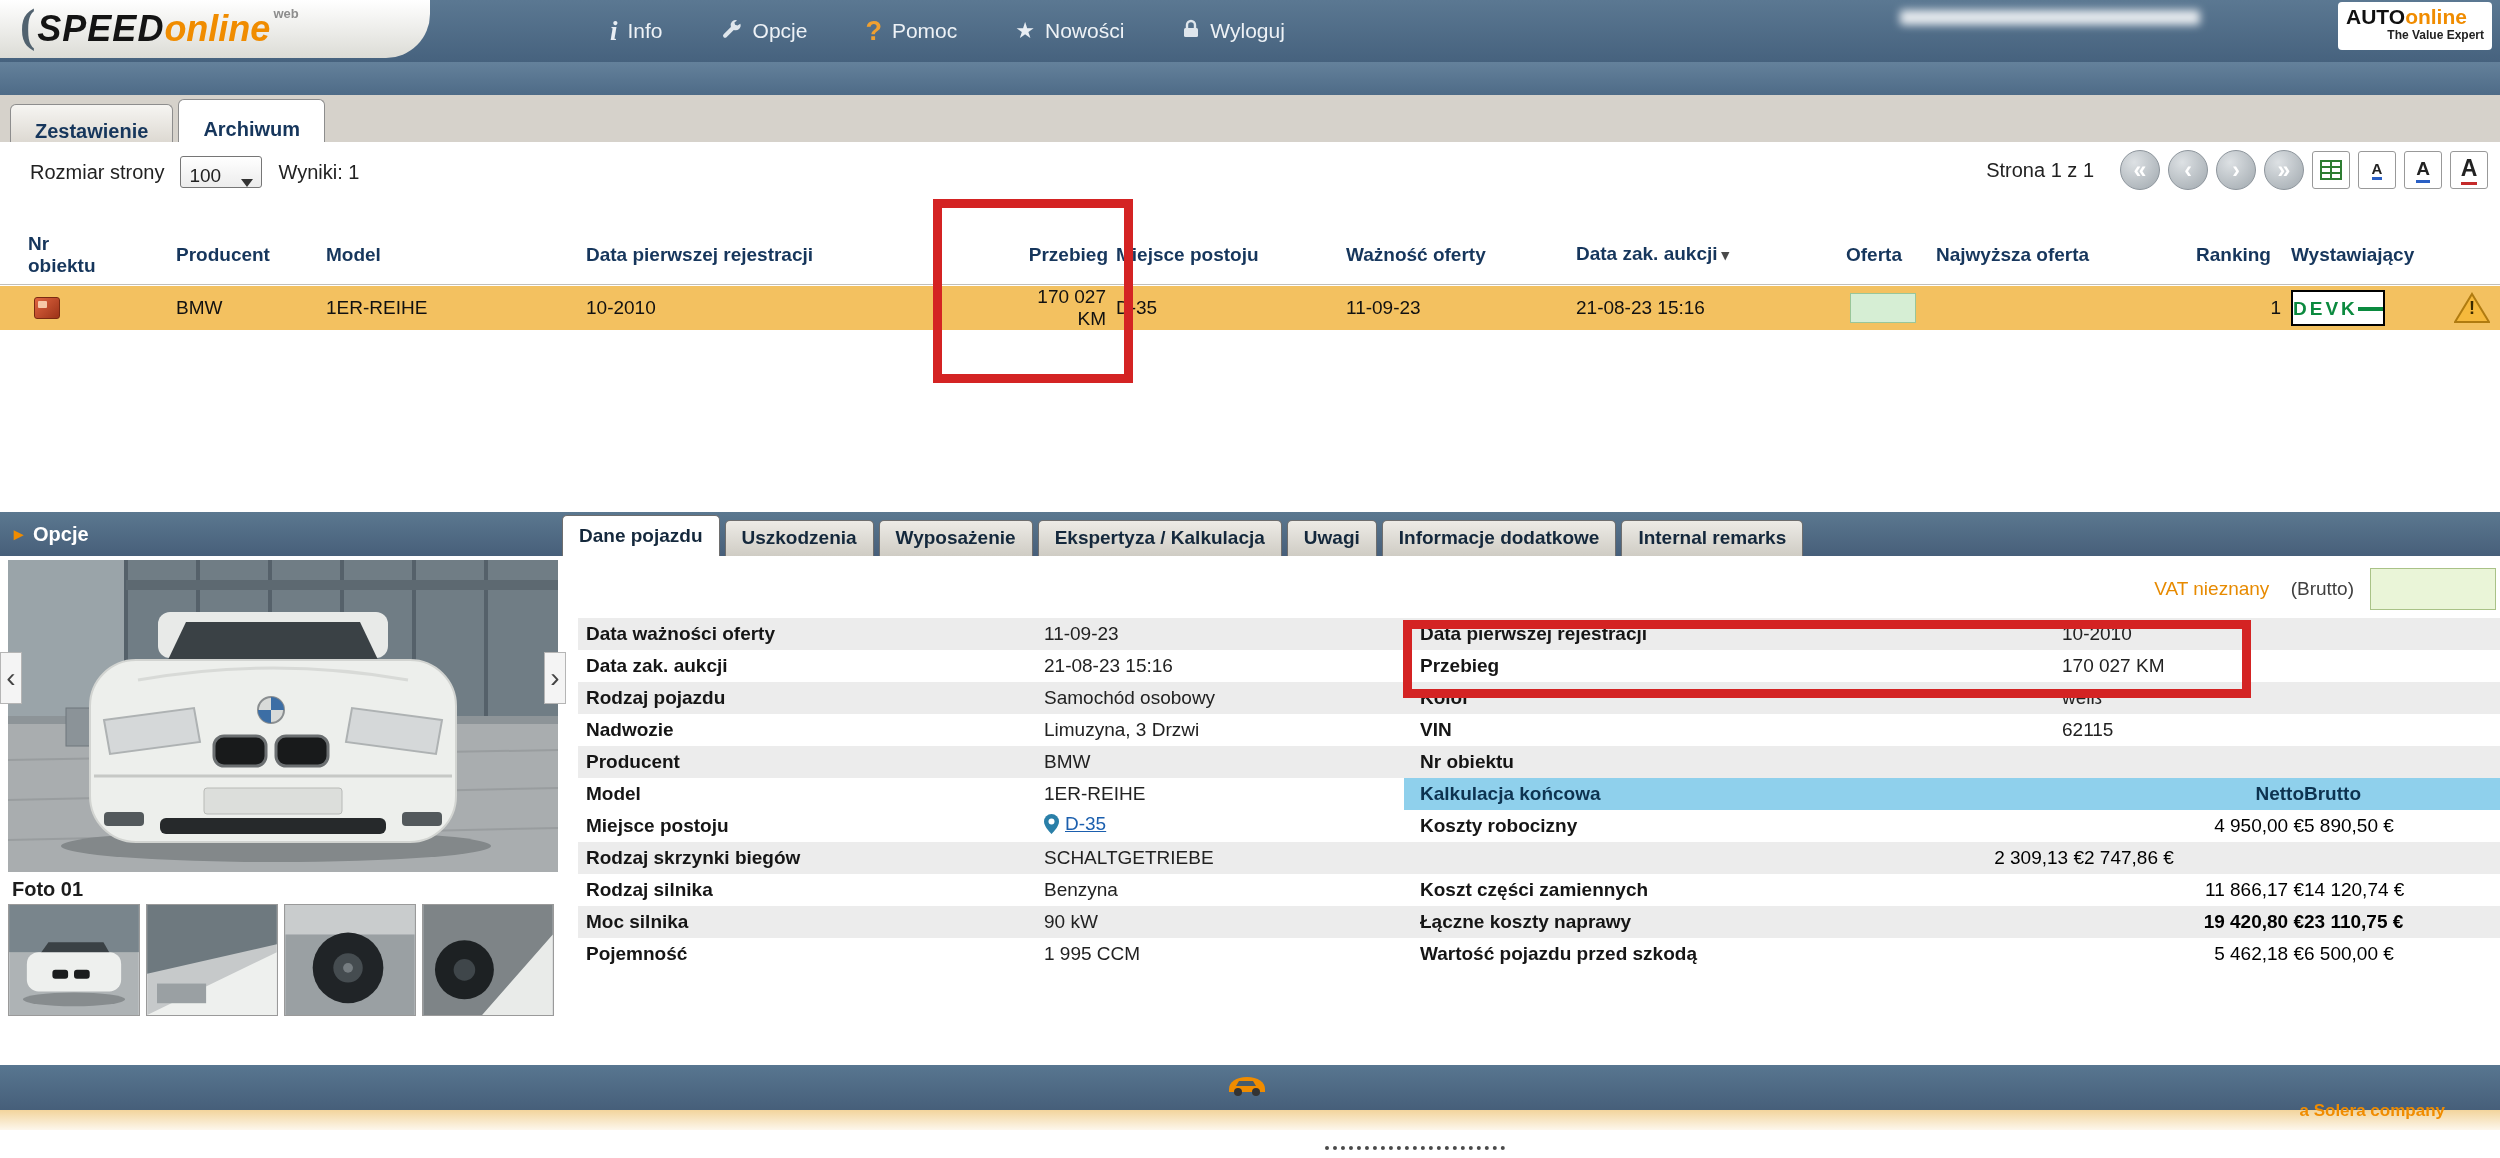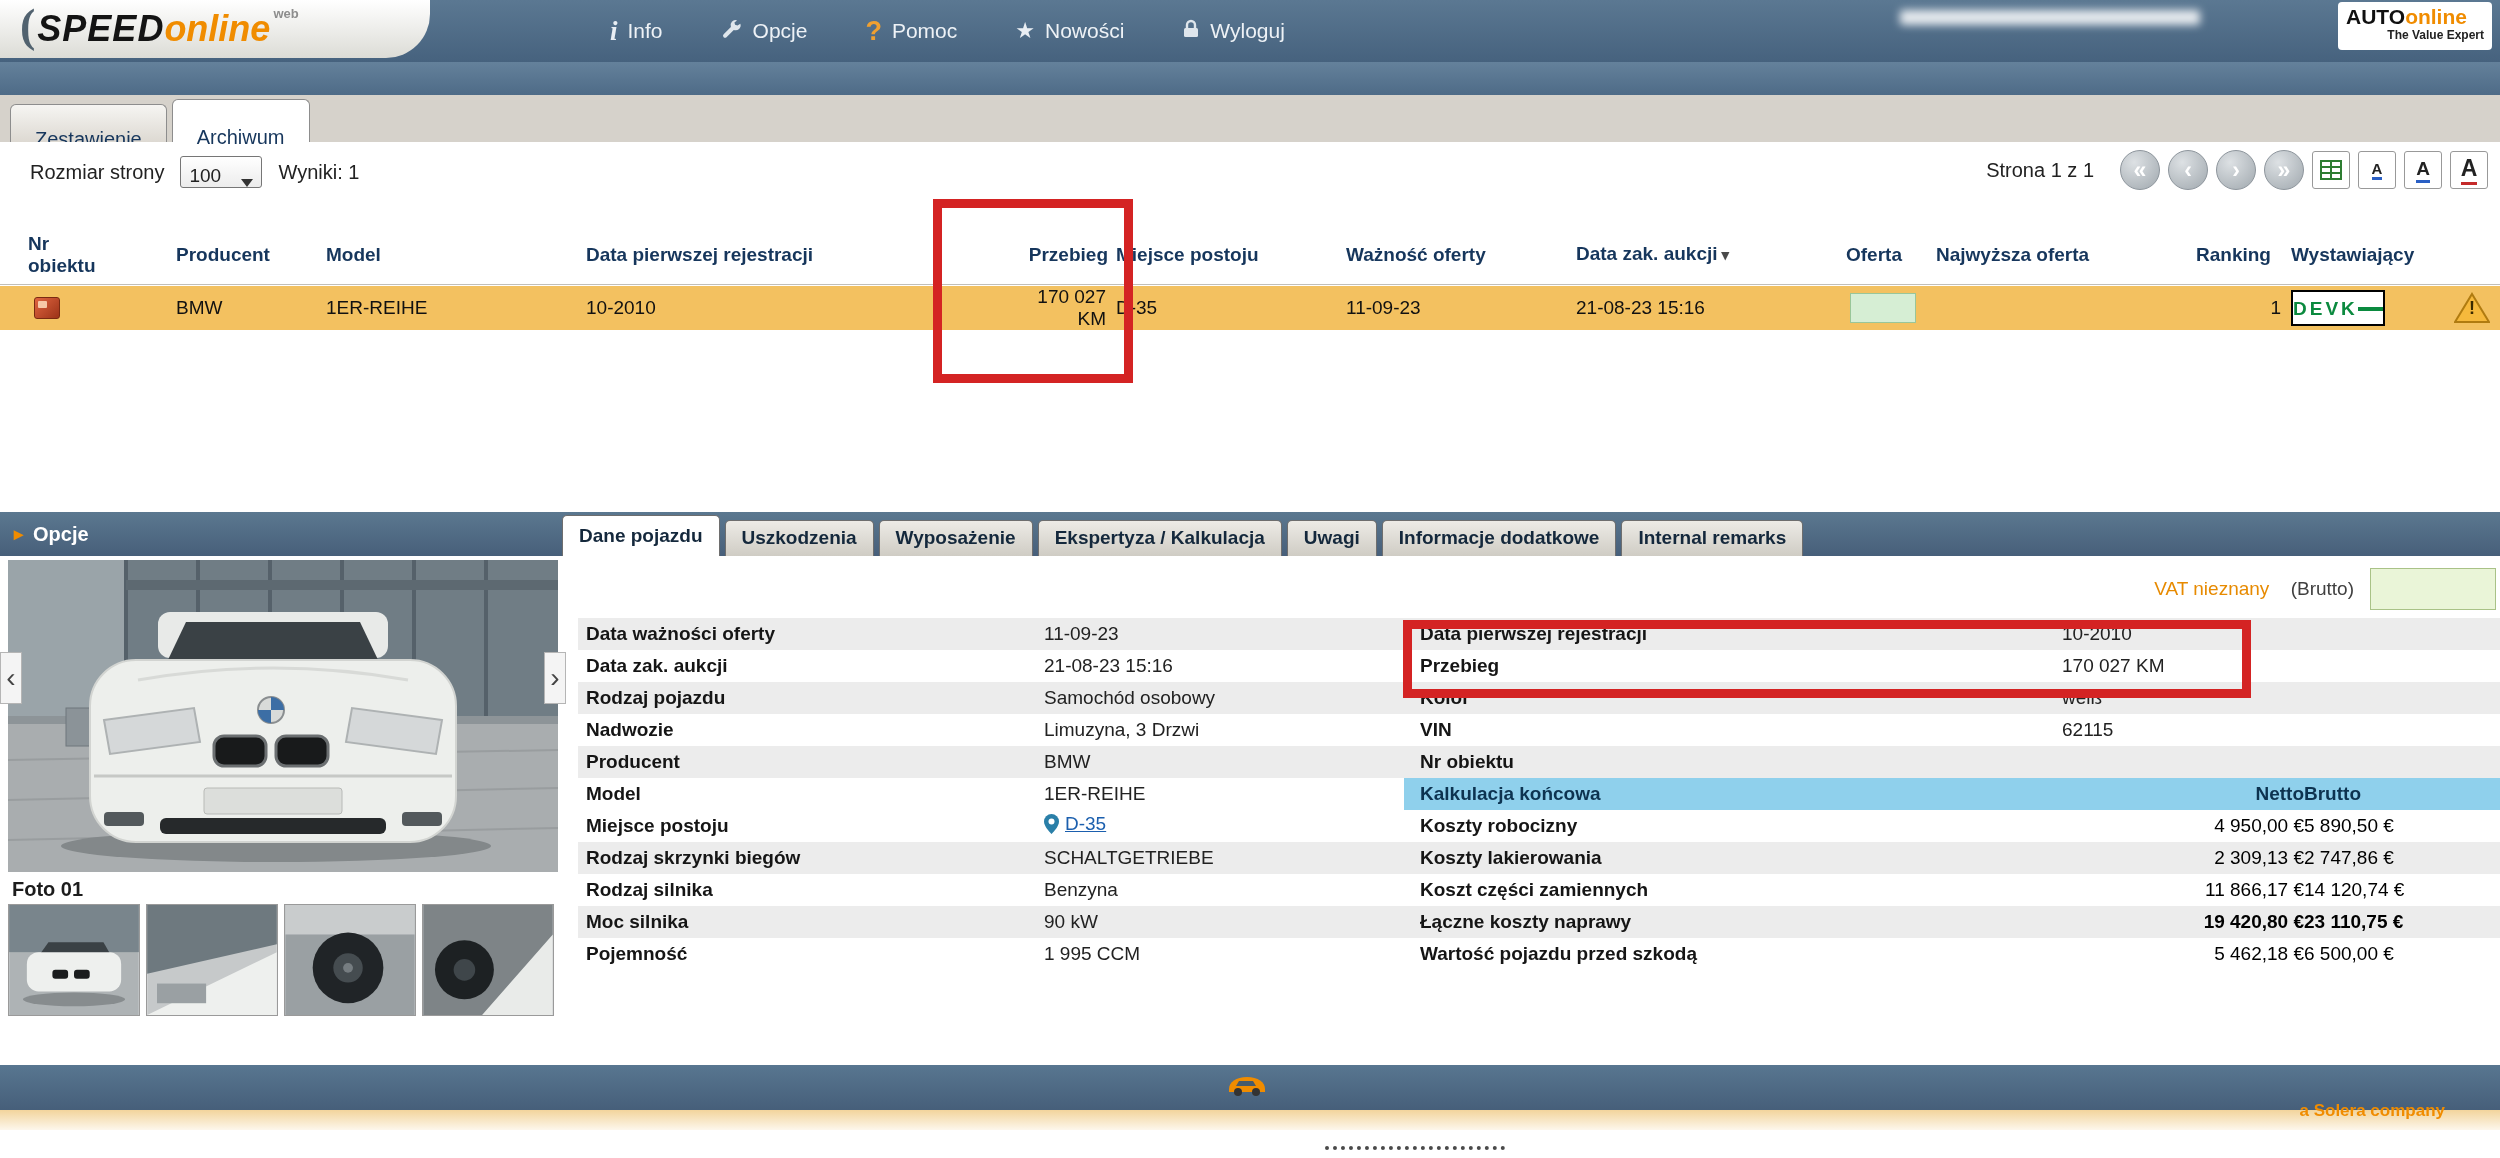--- a/index.html
+++ b/index.html
@@ -29,23 +29,23 @@
                background:rgba(255,255,255,.85); filter:blur(4px); border-radius:3px; }
   .brand-plate { position:absolute; right:8px; top:2px; width:154px; height:48px; background:#fff;
                  border-radius:4px; padding:3px 8px; }
   .brand-l1 { font:900 21px "Liberation Sans",sans-serif; color:#101010; line-height:23px; white-space:nowrap; }
   .brand-l1 .oran { color:#f08c00; }
   .brand-l2 { font:700 12px "Liberation Sans",sans-serif; color:#222; text-align:right; }
 
   
   .tabstrip { position:absolute; left:0; top:95px; width:2500px; height:47px; background:#d6d2cb;
               display:flex; align-items:flex-end; padding-left:10px; gap:5px; }
-  .main-tab { height:38px; line-height:36px; padding:16px 24px; border:1px solid #8d8d8d; border-bottom:none;
+  .main-tab { height:38px; line-height:36px; padding:8px 24px; border:1px solid #8d8d8d; border-bottom:none;
               border-radius:6px 6px 0 0; background:linear-gradient(#f6f5f2,#ddd9d2);
-              font-size:20px; font-weight:400; color:#16365c; cursor:pointer; }
+              font-size:20px; font-weight:700; color:#16365c; cursor:pointer; }
   .main-tab.active { background:#fff; height:43px; line-height:42px; position:relative; z-index:2; }
 
   
   .list-panel { position:absolute; left:0; top:142px; width:2500px; height:370px; background:#fff; }
   .toolbar-left { position:absolute; left:30px; top:14px; display:flex; align-items:center; gap:16px;
                   font-size:20px; color:#222; }
   .page-size-select { width:82px; height:32px; border:1px solid #767676; border-radius:3px;
                       background:linear-gradient(#ffffff,#ececec); display:flex; align-items:flex-end;
                       justify-content:space-between; padding:0 8px; font-size:19px; cursor:pointer; }
   .caret-down { width:0; height:0; border-left:6px solid transparent; border-right:6px solid transparent;
@@ -472,21 +472,20 @@
         <div class="lab">Kalkulacja końcowa</div>
         <div class="net">Netto</div>
         <div class="bru">Brutto</div>
       </div>
       <div class="calc-row">
           <div class="lab">Koszty robocizny</div>
           <div class="net">4 950,00 €</div>
           <div class="bru">5 890,50 €</div>
         </div>
       <div class="calc-row odd">
-          <div class="lab">Koszty lakierowania</div>
           <div class="net">2 309,13 €</div>
           <div class="bru">2 747,86 €</div>
         </div>
       <div class="calc-row">
           <div class="lab">Koszt części zamiennych</div>
           <div class="net">11 866,17 €</div>
           <div class="bru">14 120,74 €</div>
         </div>
       <div class="calc-row odd boldrow">
           <div class="lab">Łączne koszty naprawy</div>

